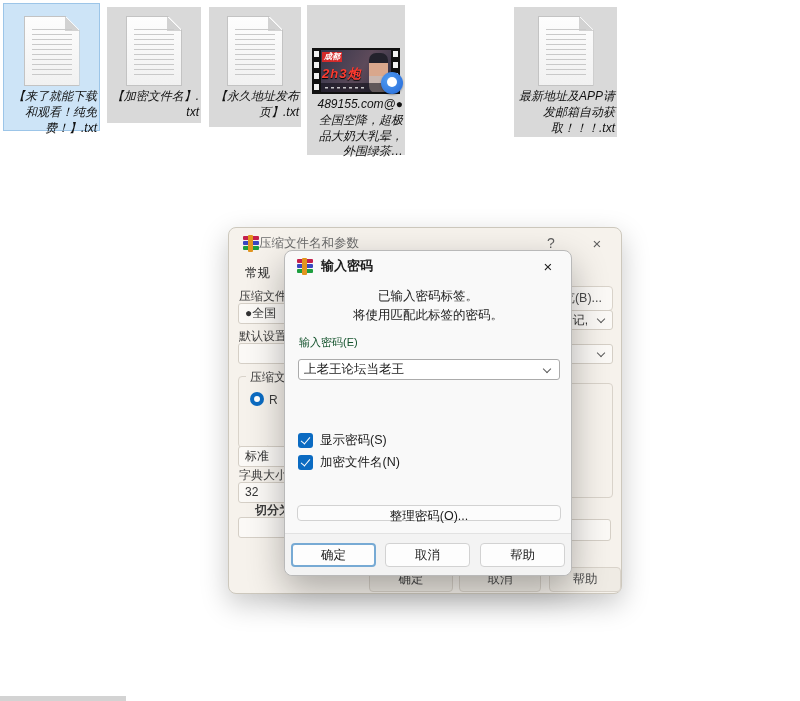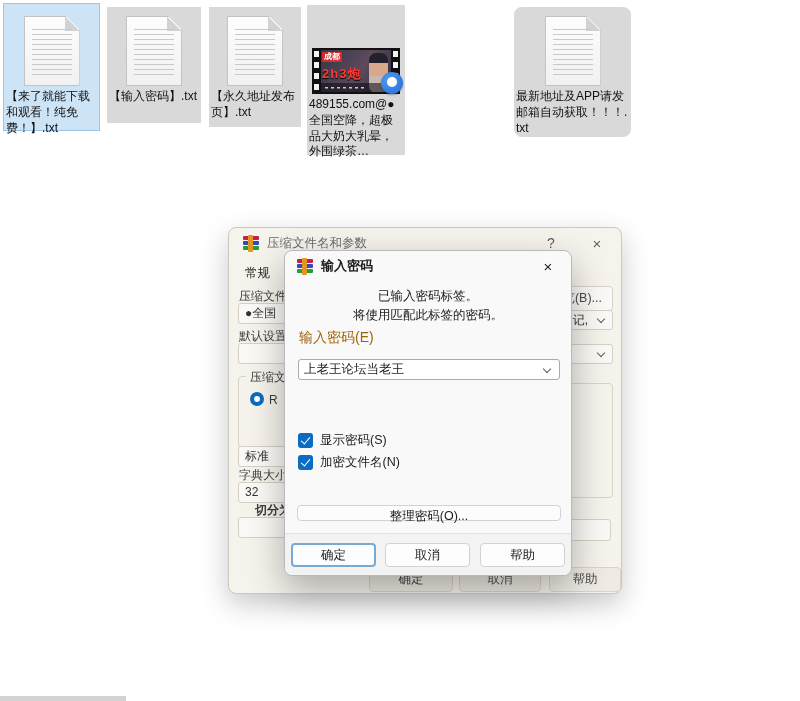--- a/index.html
+++ b/index.html
@@ -1,30 +1,30 @@
 <!DOCTYPE html>
 <html><head>
 <meta charset="utf-8">
 <style>
   * { margin:0; padding:0; box-sizing:border-box; }
   html,body { width:800px; height:701px; background:#ffffff; overflow:hidden;
               font-family:"Liberation Sans", sans-serif; }
   .desktop { position:relative; width:800px; height:701px; background:#ffffff; }
 
   
-  .tile { position:absolute; background:#d9d9d9; text-align:left; }
+  .tile { position:absolute; background:#d9d9d9; text-align:right;font-style:italic; }
   .tile.selected { background:#cde4f7; border:1px solid #9cc5e8; }
   .tile-label { font-size:12px; line-height:1.32; color:#111; padding:0 2px;
                 word-break:break-all; margin-top:3px; }
   .t1 { left:3px;   top:3px;  width:97px; height:128px; }
   .t2 { left:107px; top:7px;  width:94px; height:116px; }
   .t3 { left:209px; top:7px;  width:92px; height:120px; }
   .t4 { left:307px; top:5px;  width:98px; height:150px; }
   .t5 { left:411px; top:7px;  width:96px; height:118px; }
-  .t6 { left:514px; top:7px;  width:117px; height:130px;border-radius:8px; }
+  .t6 { left:514px; top:7px;  width:103px; height:130px; }
 
   
   .doc { display:block; position:relative; width:56px; height:70px; margin:9px auto 0;
          background:linear-gradient(180deg,#fdfdfd,#f1f1f1); border:1px solid #c3c3c3;
          clip-path:polygon(0 0, calc(100% - 14px) 0, 100% 14px, 100% 100%, 0 100%); }
   .doc .fold { position:absolute; top:0; right:0; width:14px; height:14px;
                background:linear-gradient(225deg, transparent 49%, #d2d2d2 50%); }
   .doc .lines { position:absolute; left:7px; right:7px; top:12px; bottom:8px;
                 background:repeating-linear-gradient(to bottom,#c9c9c9 0 1px, transparent 1px 5px); }
   .t1 .doc { margin-top:12px; }
@@ -80,21 +80,21 @@
          background:#f6f2ec; border:1px solid #cdc8bd; border-radius:8px;
          box-shadow:0 10px 28px rgba(0,0,0,.22); }
   .arc-title { position:absolute; left:0; right:0; top:0; height:30px; display:flex;
                align-items:center; padding:0 14px; color:#6b6b6b; font-size:12.5px; }
   .rar-mini { position:relative; width:16px; height:15px; flex:0 0 16px; }
   .rar-mini b { position:absolute; left:0; right:0; height:4px; border-radius:1px; }
   .rar-mini .m1 { top:0; background:#c4204c; } .rar-mini .m2 { top:5px; background:#3946c0; }
   .rar-mini .m3 { top:10px; background:#1d9e3f; }
   .rar-mini .mb { position:absolute; left:5px; top:-1px; width:5px; height:17px;
                   background:#e2951f; border-radius:1px; }
-  .arc-title .txt { margin-left:8px; }
+  .arc-title .txt { }
   .arc-title .sp { flex:1; }
   .arc-title .hbtn, .arc-title .xbtn { color:#5f5f5f; font-size:14px; width:20px; text-align:center; cursor:default; }
   .arc-title .xbtn { margin-left:26px; font-size:15px; }
   .arc-tabs { position:absolute; left:10px; top:34px; display:flex; gap:17px; font-size:12.5px; color:#2d2d2d; }
   .arc-tab { padding:3px 6px; }
   .arc-label { position:absolute; font-size:12px; color:#3c3c3c; white-space:nowrap; }
   .arc-group { position:absolute; border:1px solid #d9d3ca; border-radius:4px; }
   .arc-group .glabel { position:absolute; top:-8px; left:7px; background:#f6f2ec; padding:0 4px;
                        font-size:12px; color:#3c3c3c; white-space:nowrap; }
   .radio { position:absolute; width:14px; height:14px; border-radius:50%; background:#0b6bc2; }
@@ -109,21 +109,21 @@
   .pwd { position:absolute; left:284px; top:250px; width:288px; height:326px;
          background:#f9f9f9; border:1px solid #b9b9b9; border-radius:8px;
          box-shadow:0 14px 36px rgba(0,0,0,.30); }
   .pwd-title { position:absolute; left:0; right:0; top:0; height:30px; display:flex;
                align-items:center; padding:0 12px; font-size:13px; color:#1b1b1b; }
   .pwd-title .txt { margin-left:8px; font-weight:bold; }
   .pwd-title .sp { flex:1; }
   .pwd-title .xbtn { font-size:15px; color:#1b1b1b; width:22px; text-align:center; cursor:default; }
   .pwd-msg { position:absolute; left:0; right:0; top:36px; text-align:center;
              font-size:12.5px; color:#1b1b1b; line-height:1.55; }
-  .pwd-label { position:absolute; left:14px; top:78px; font-size:14px; color:#a16207; }
+  .pwd-label { position:absolute; left:14px; top:84px; font-size:11px; color:#14532d; }
   .pwd-combo { position:absolute; left:13px; top:108px; width:262px; height:21px;
                background:#fff; border:1px solid #ababab; border-radius:3px; }
   .pwd-combo input { position:absolute; left:5px; top:0; width:230px; height:19px; border:0;
                      background:transparent; font-family:"Liberation Sans",sans-serif;
                      font-size:12.5px; color:#1b1b1b; outline:none; }
   .pwd-combo .chev { position:absolute; right:9px; top:6px; }
   .cbrow { position:absolute; left:13px; display:flex; align-items:center; gap:7px;
            font-size:12.5px; color:#1b1b1b; }
   .cb { position:relative; width:15px; height:15px; border-radius:3px; background:#0b6bc2; flex:0 0 15px; }
   .cb::after { content:""; position:absolute; left:5px; top:2px; width:4px; height:8px;
@@ -153,21 +153,21 @@
         <span class="lines"></span>
       </span>
     <div class="tile-label">【来了就能下载和观看！纯免费！】.txt</div>
   </div>
 
   <div class="tile t2">
     <span class="doc">
         <span class="fold"></span>
         <span class="lines"></span>
       </span>
-    <div class="tile-label">【输入密码】.txt</div>
+    <div class="tile-label">【加密文件名】.txt</div>
   </div>
 
   <div class="tile t3">
     <span class="doc">
         <span class="fold"></span>
         <span class="lines"></span>
       </span>
     <div class="tile-label">【永久地址发布页】.txt</div>
   </div>
 

